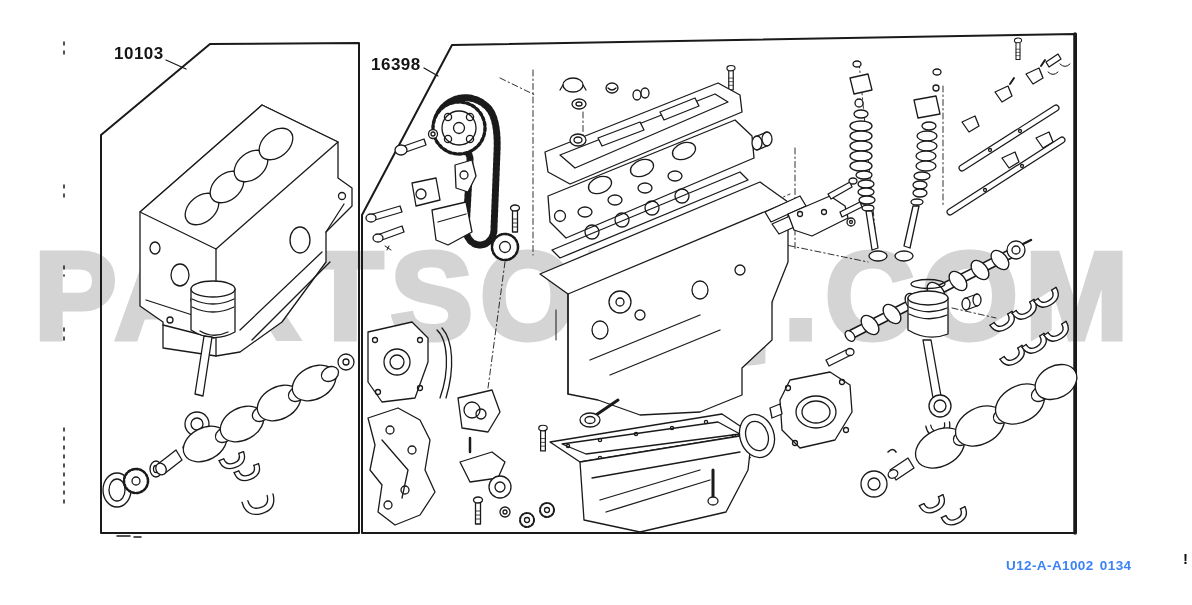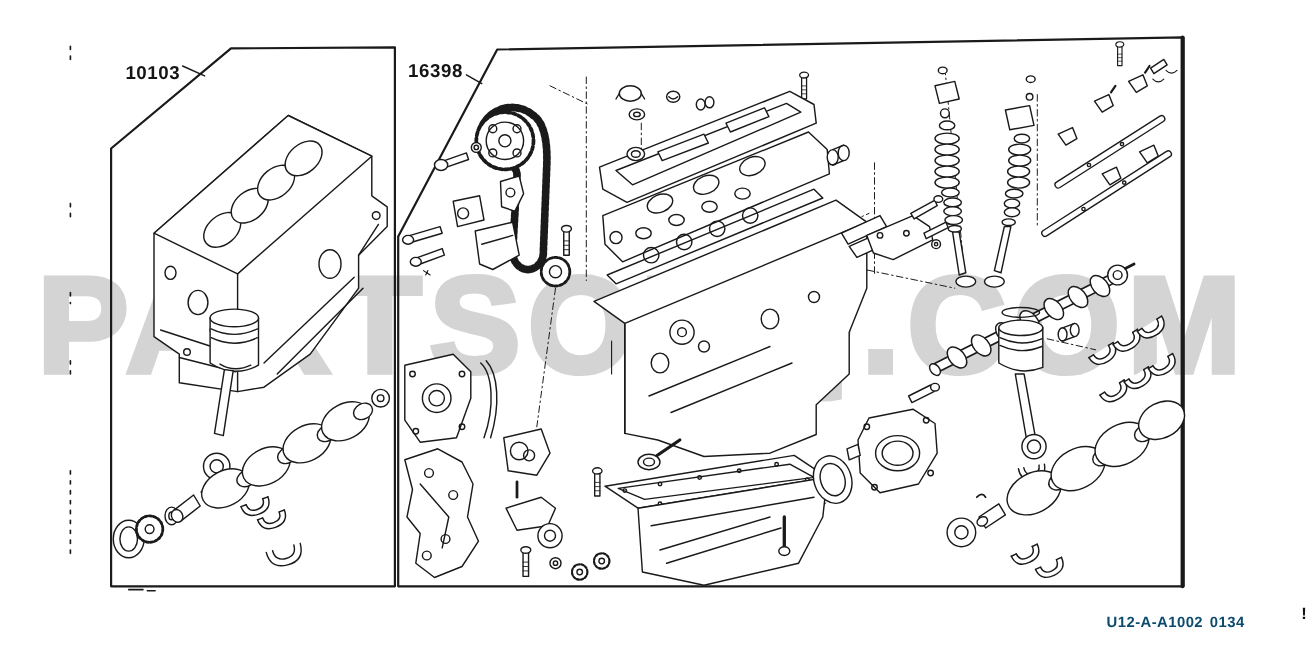--- a/index.html
+++ b/index.html
@@ -4,24 +4,24 @@
 <style>
   html,body{margin:0;padding:0;background:#fff;}
   .canvas{position:relative;width:1192px;height:605px;background:#ffffff;overflow:hidden;
           font-family:"Liberation Sans",sans-serif;}
   .watermark{position:absolute;left:34px;top:234px;font-size:124px;font-weight:bold;
              letter-spacing:7px;line-height:1;color:#d4d4d4;-webkit-text-stroke:5px #d4d4d4;
              white-space:nowrap;user-select:none;}
   .lineart{position:absolute;left:0;top:0;}
   .part-label{position:absolute;font-weight:700;font-size:17px;letter-spacing:.5px;color:#151515;
               line-height:1;cursor:pointer;}
-  .lbl-10103{left:114px;top:58px;}
+  .lbl-10103{left:114px;top:45px;}
   .lbl-10102{left:371px;top:56px;}
   .diagram-code{position:absolute;left:1006px;top:559px;font-weight:700;font-size:13.5px;
-                letter-spacing:.4px;word-spacing:2px;color:#0c4a6e;line-height:1;}
+                letter-spacing:.4px;word-spacing:2px;color:#3b82f6;line-height:1;}
   .edge-mark{position:absolute;left:1183px;top:550px;font-weight:700;font-size:15px;color:#111;}
   svg *{vector-effect:none;}
 </style>
 </head>
 <body>
 
 <div class="canvas">
 
   <div class="watermark">PARTSOUQ.COM</div>
 

